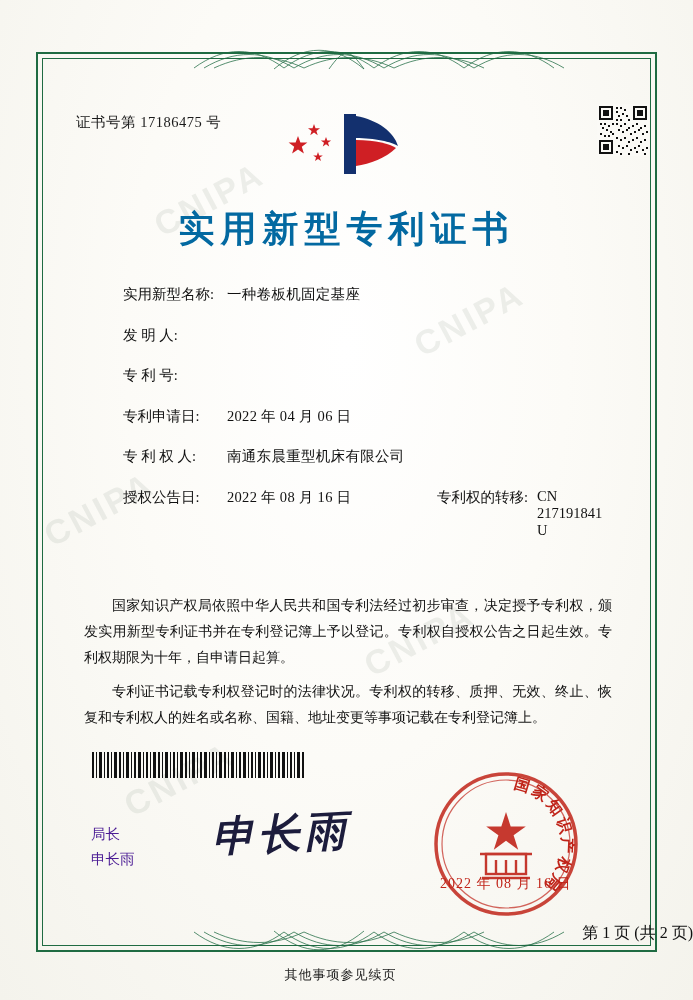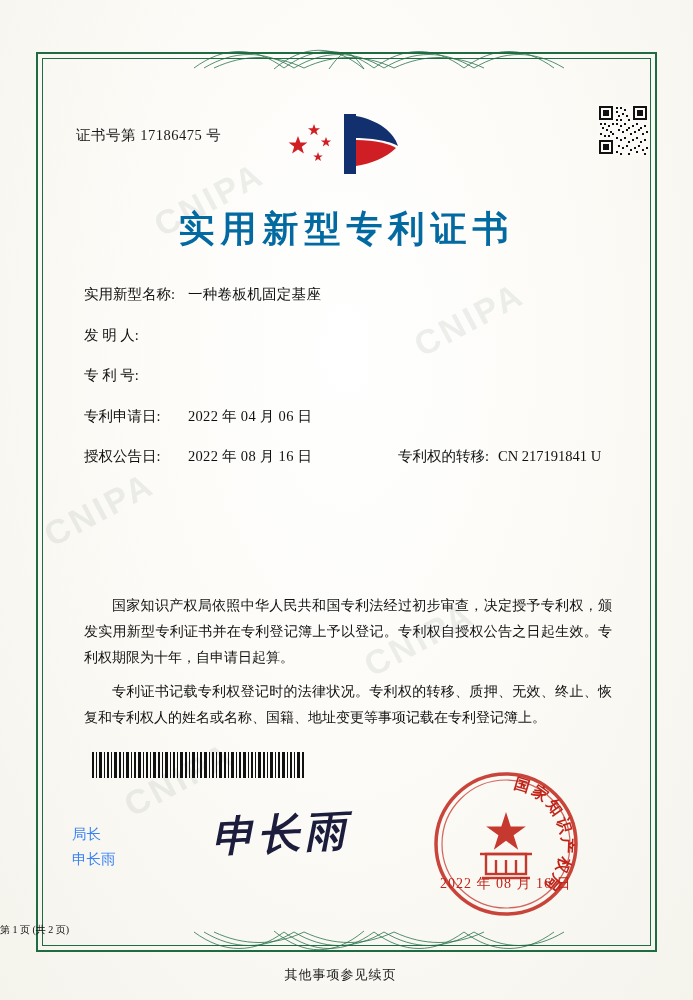--- a/index.html
+++ b/index.html
@@ -77,21 +77,20 @@
   .wm4 { left: 360px; top: 620px; font-size: 34px; }
   .wm5 { left: 120px; top: 760px; font-size: 34px; }
 
   
   .cert-no {
     position: absolute;
     left: 76px; top: 113px;
     font-size: 14.5px;
     color: #1a1a1a;
     letter-spacing: 0.5px;
-    margin-top: 13px;
   }
   
   .qr {
     position: absolute;
     right: 44px; top: 104px;
     width: 52px; height: 52px;
   }
   .qr svg { display:block; }
 
   
@@ -121,22 +120,23 @@
   .fields {
     position: absolute;
     left: 84px;
     top: 285px;
     width: 530px;
     font-size: 14.5px;
     color: #111;
   }
   .field-row {
     display: flex;
-    align-items: center;
+    align-items: flex-start;
     margin-bottom: 21.5px;
+    margin-left: 39px;
   }
   .field-label {
     width: 104px;
     flex: 0 0 104px;
     letter-spacing: 0px;
     white-space: nowrap;
   }
   .field-value {
     flex: 1;
     letter-spacing: 0.3px;
@@ -174,25 +174,25 @@
     position: absolute;
     left: 92px;
     top: 752px;
     width: 212px;
     height: 26px;
   }
 
   
   .sig-label {
     position: absolute;
-    left: 72px;
+    left: 91px;
     top: 822px;
     font-size: 14.5px;
     line-height: 25px;
-    color: #3b82f6;
+    color: #4c1d95;
   }
   .sig-hand {
     position: absolute;
     left: 212px;
     top: 806px;
     font-size: 42px;
     color: #1c1c3c;
     font-family: "Liberation Serif", serif;
     font-style: italic;
     font-weight: 700;
@@ -216,22 +216,22 @@
     color: #c02419;
     letter-spacing: 1px;
     font-family: "Liberation Serif", serif;
   }
 
   
   .page-num {
     position: absolute;
     left: 0; right: 0;
     top: 923px;
-    text-align: left;
-    font-size: 10px;
+    text-align: right;
+    font-size: 16px;
     color: #111;
   }
   .footer-note {
     position: absolute;
     left: 0; right: 12px;
     top: 966px;
     text-align: center;
     font-size: 13px;
     color: #222;
     letter-spacing: 1px;
@@ -378,20 +378,24 @@
     <div class="field-row">
       <span class="field-label">发 明 人:</span>
     </div>
     <div class="field-row">
       <span class="field-label">专 利 号:</span>
     </div>
     <div class="field-row">
       <span class="field-label">专利申请日:</span>
       <span class="field-value">2022 年 04 月 06 日</span>
     </div>
+    <div class="field-row">
+      <span class="field-label">专 利 权 人:</span>
+      <span class="field-value">南通东晨重型机床有限公司</span>
+    </div>
     <div class="field-row dual">
       <span class="field-label">授权公告日:</span>
       <span class="field-value">2022 年 08 月 16 日</span>
       <span class="field-label2">专利权的转移:</span>
       <span class="field-value2">CN 217191841 U</span>
     </div>
   </div>
 
   <div class="body-text">
     <p>国家知识产权局依照中华人民共和国专利法经过初步审查，决定授予专利权，颁发实用新型专利证书并在专利登记簿上予以登记。专利权自授权公告之日起生效。专利权期限为十年，自申请日起算。</p>

